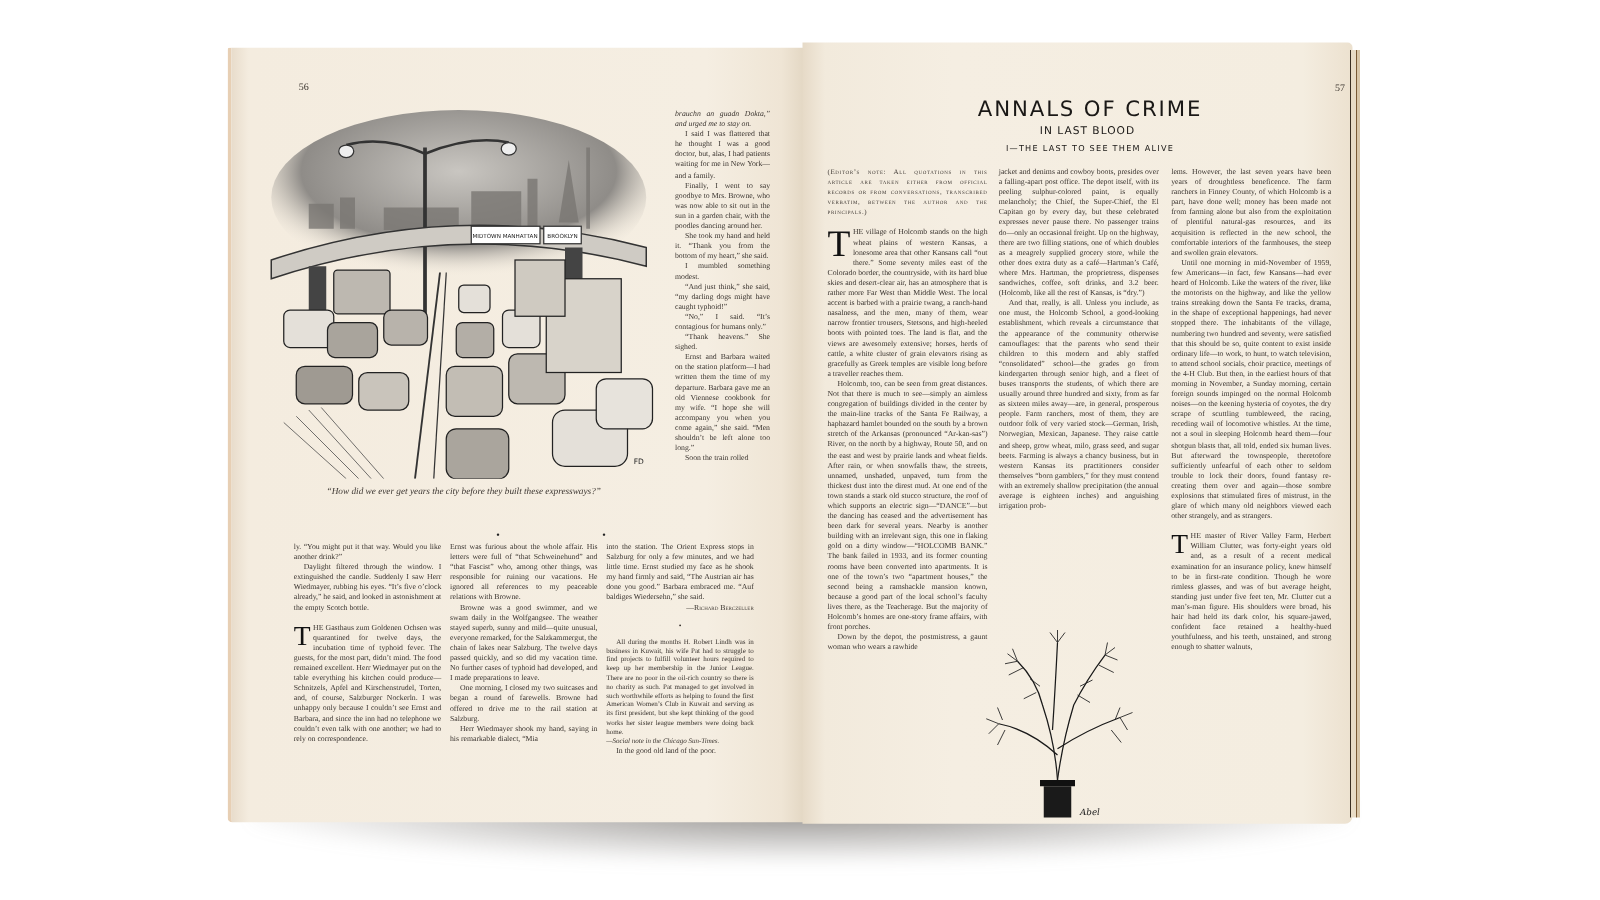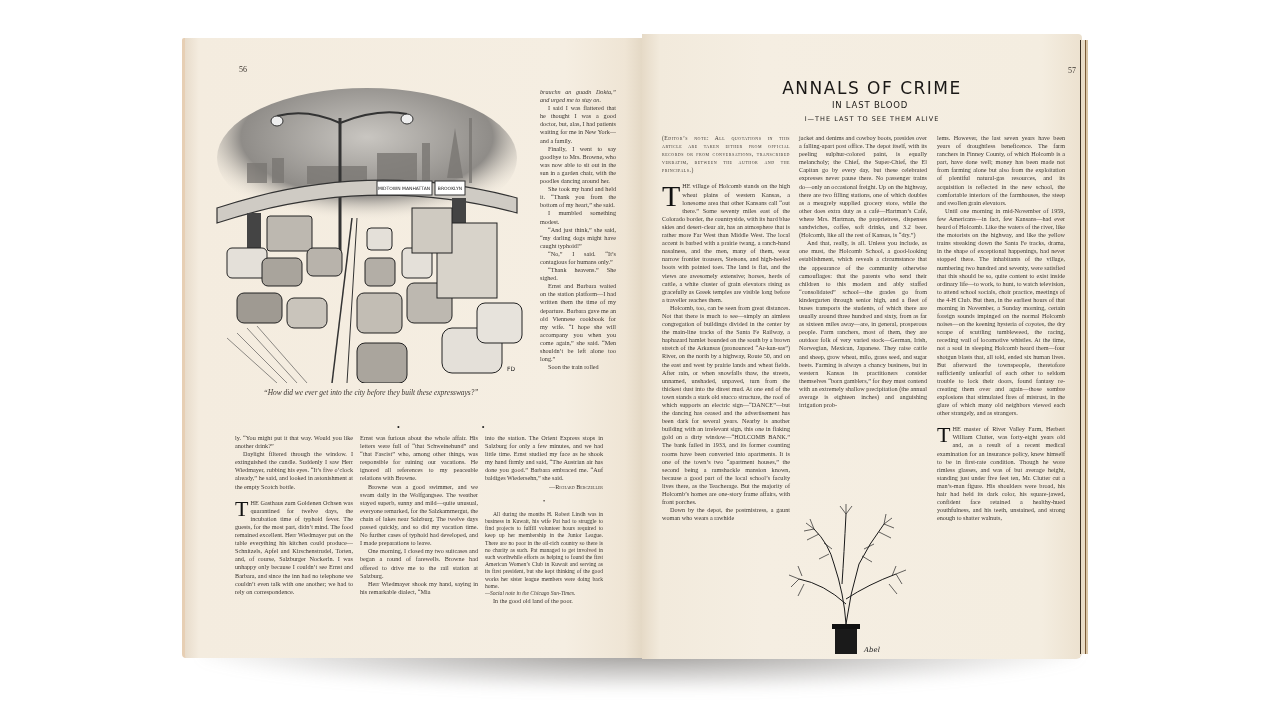--- a/index.html
+++ b/index.html
@@ -98,21 +98,21 @@
       <line x1="150" y1="130" x2="140" y2="295" stroke="#333" stroke-width="1"></line>
       <g stroke="#444" stroke-width="0.6">
         <line x1="20" y1="250" x2="70" y2="295"></line>
           <line x1="30" y1="245" x2="80" y2="295"></line>
         <line x1="40" y1="240" x2="90" y2="295"></line>
           <line x1="50" y1="238" x2="100" y2="295"></line>
       </g>
       <text x="300" y="283" font-size="6" font-family="DejaVu Sans, sans-serif" fill="#222">FD</text>
     </svg>
 
-    <div class="caption">“How did we ever get into the city before they built these expressways?”</div>
+    <div class="caption">“How did we ever get years the city before they built these expressways?”</div>
 
     <div class="col" style="left:355px;top:50px;width:76px;">
       <p class="noind" style="font-style:italic;">brauchn an guadn Dokta,” and urged me to stay on.</p>
       <p>I said I was flattered that he thought I was a good doctor, but, alas, I had patients waiting for me in New York—and a family.</p>
       <p>Finally, I went to say goodbye to Mrs. Browne, who was now able to sit out in the sun in a garden chair, with the poodles dancing around her.</p>
       <p>She took my hand and held it. “Thank you from the bottom of my heart,” she said.</p>
       <p>I mumbled something modest.</p>
       <p>“And just think,” she said, “my darling dogs might have caught typhoid!”</p>
       <p>“No,” I said. “It’s contagious for humans only.”</p>
       <p>“Thank heavens.” She sighed.</p>

